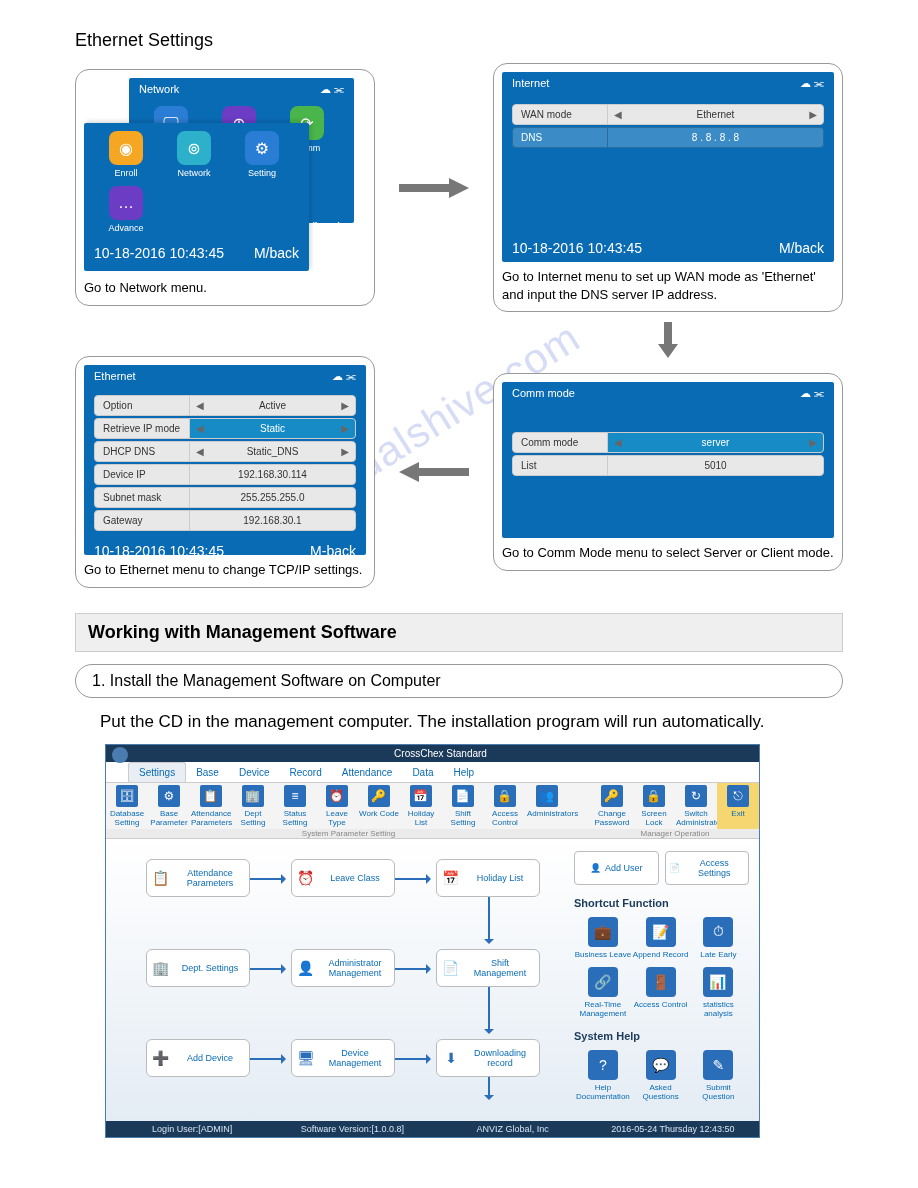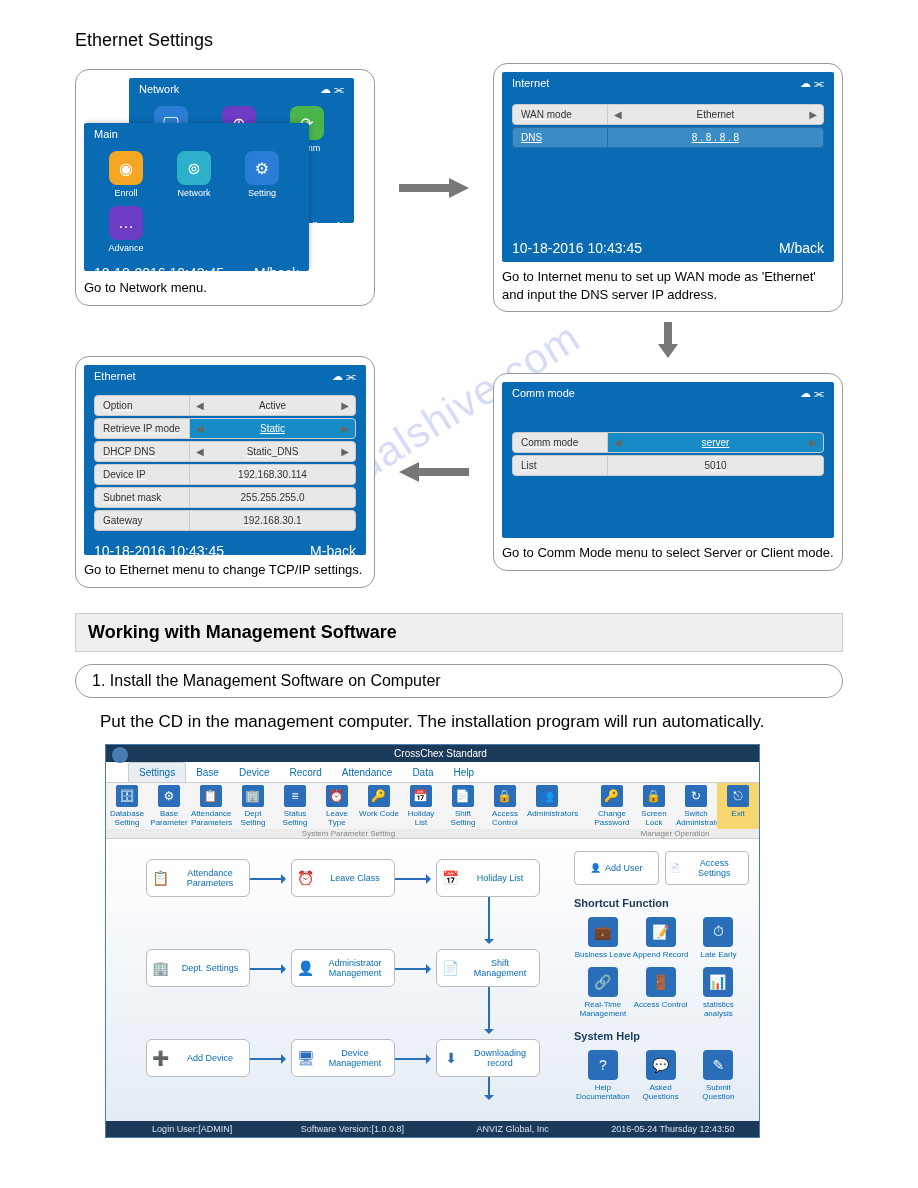--- a/index.html
+++ b/index.html
@@ -65,21 +65,21 @@
     display: flex; align-items: center; justify-content: center;
     font-size: 16px;
   }
   .ic-blue { background: #2a7dd4; }
   .ic-purple { background: #6c3cc4; }
   .ic-green { background: #4ab54a; }
   .ic-orange { background: #f5a623; }
   .ic-teal { background: #2db0c9; }
   
   
-  .settings-rows { padding: 10px 10px 6px; text-decoration: underline; }
+  .settings-rows { padding: 10px 10px 6px; }
   .srow {
     display: flex;
     background: #e8e8e8;
     color: #333;
     border: 1px solid #ccc;
     border-radius: 4px;
     margin-bottom: 2px;
     font-size: 10px;
     overflow: hidden;
   }
@@ -216,21 +216,20 @@
                 <div class="icon-box ic-blue">☁</div>
                 <div>Cloud</div>
               </div>
             </div>
           <div class="ds-footer">
               <span>10-18-2016 10:43:45</span>
               <span>M/back</span>
             </div>
         </div>
         <div class="panel-front device-screen">
-          <div class="ds-header"><span>Main</span></div>
           <div class="icon-grid" id="front-icons">
               <div class="icon-cell">
                 <div class="icon-box ic-orange">◉</div>
                 <div>Enroll</div>
               </div>
               <div class="icon-cell">
                 <div class="icon-box ic-teal">⊚</div>
                 <div>Network</div>
               </div>
               <div class="icon-cell">

